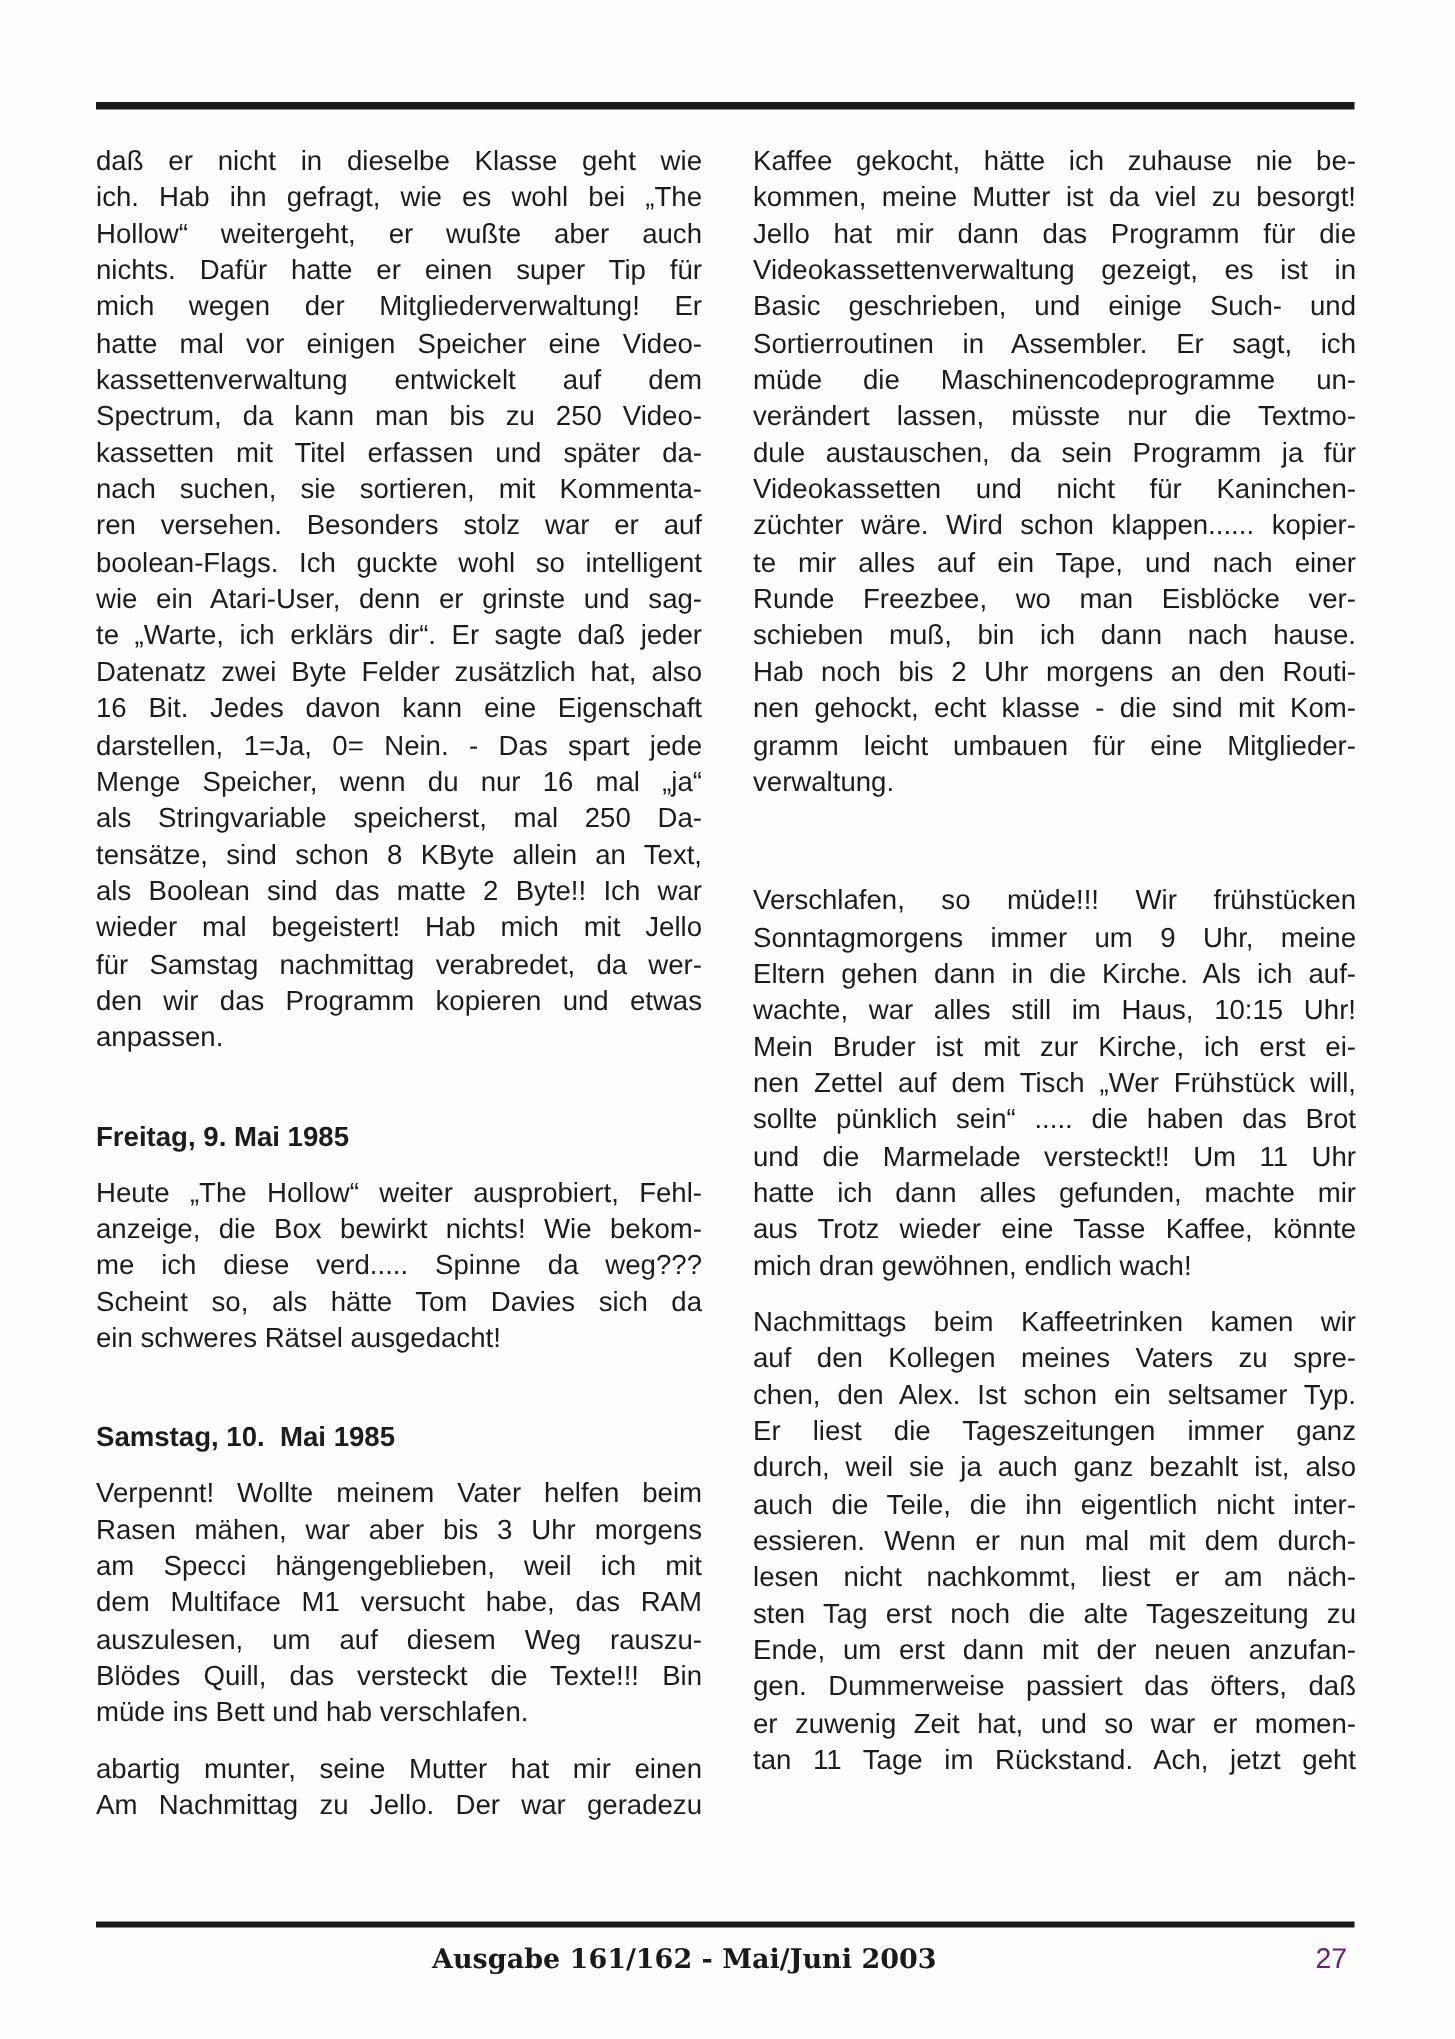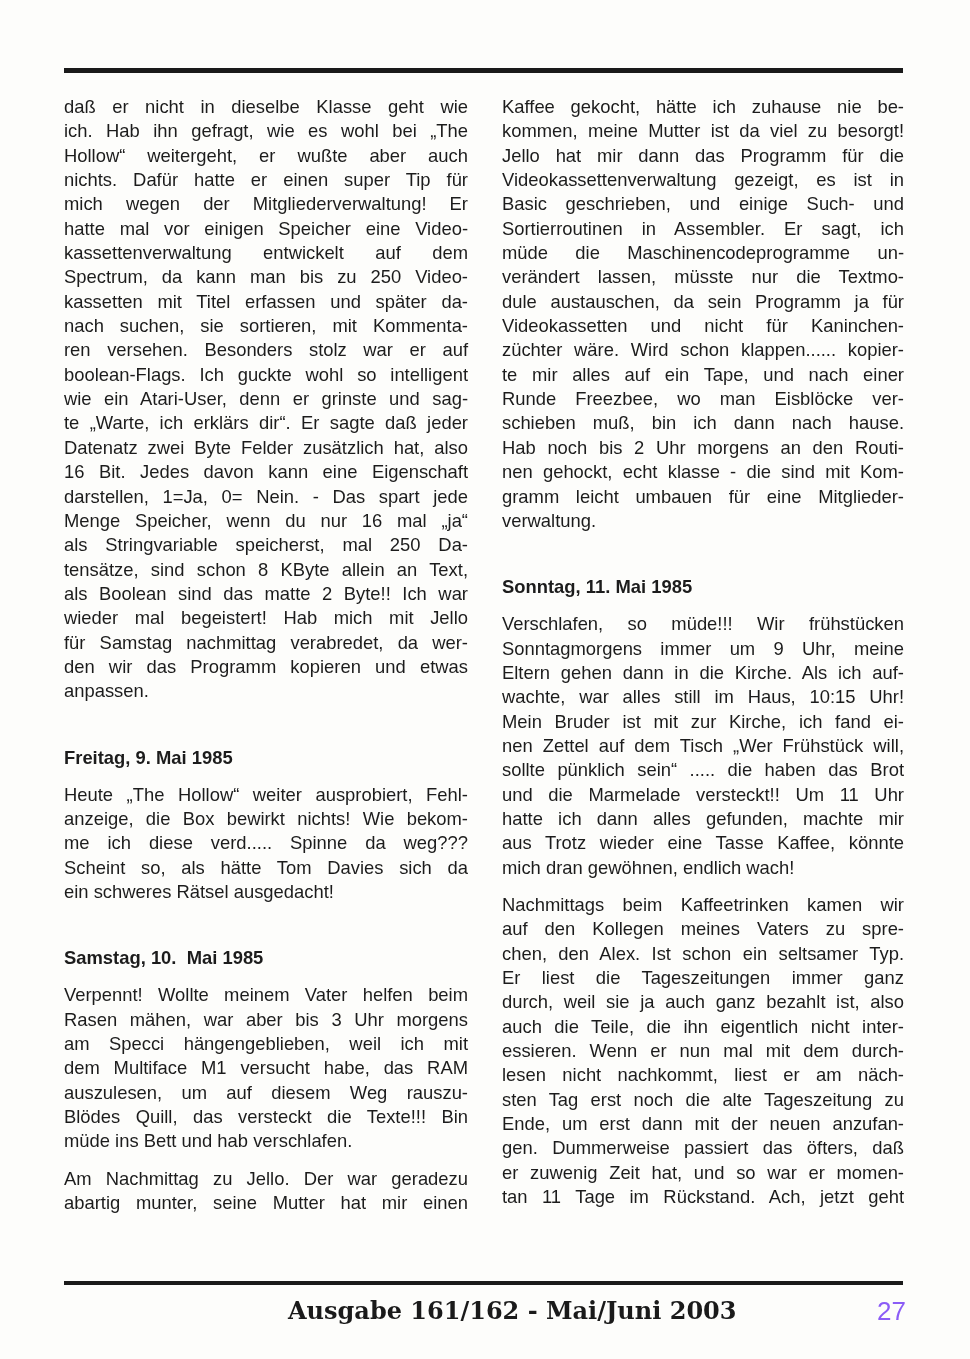--- a/index.html
+++ b/index.html
@@ -17,24 +17,24 @@
     display: block; font-size: 18.4px; line-height: 24.35px; height: 24.35px;
     text-align: justify; text-align-last: justify; white-space: nowrap; overflow: visible;
   }
   .line.last { text-align-last: left; }
   .heading { display: block; font-weight: bold; font-size: 18.4px; line-height: 24px; height: 24px; }
   .gap-para { height: 13px; }
   .gap-section { height: 42px; }
   .gap-head { height: 13px; }
   .footer-title {
     position: absolute; left: 288px; top: 1296px;
-    font-family: "DejaVu Serif", serif; font-weight: bold; font-size: 24px; color: #1a1a1a;
+    font-family: "DejaVu Serif", serif; font-weight: bold; font-size: 18px; color: #1a1a1a;
   }
   .footer-page {
-    position: absolute; left: 877px; top: 1296px; font-size: 26px; color: #8b5cf6;
+    position: absolute; left: 877px; top: 1296px; font-size: 19px; color: #701a75;
   }
 </style>
 </head>
 <body>
 
 <div class="rule rule-top"></div>
 
 <div class="col col-left">
   <div>
       <span class="line">daß er nicht in dieselbe Klasse geht wie</span>
@@ -80,22 +80,22 @@
       <span class="line">Verpennt! Wollte meinem Vater helfen beim</span>
       <span class="line">Rasen mähen, war aber bis 3 Uhr morgens</span>
       <span class="line">am Specci hängengeblieben, weil ich mit</span>
       <span class="line">dem Multiface M1 versucht habe, das RAM</span>
       <span class="line">auszulesen, um auf diesem Weg rauszu-</span>
       <span class="line">Blödes Quill, das versteckt die Texte!!! Bin</span>
       <span class="line last">müde ins Bett und hab verschlafen.</span>
     </div>
   <div class="gap-para"></div>
   <div>
+      <span class="line">abartig munter, seine Mutter hat mir einen</span>
       <span class="line">Am Nachmittag zu Jello. Der war geradezu</span>
-      <span class="line">abartig munter, seine Mutter hat mir einen</span>
     </div>
 </div>
 
 <div class="col col-right">
   <div>
       <span class="line">Kaffee gekocht, hätte ich zuhause nie be-</span>
       <span class="line">kommen, meine Mutter ist da viel zu besorgt!</span>
       <span class="line">Jello hat mir dann das Programm für die</span>
       <span class="line">Videokassettenverwaltung gezeigt, es ist in</span>
       <span class="line">Basic geschrieben, und einige Such- und</span>
@@ -107,28 +107,27 @@
       <span class="line">züchter wäre. Wird schon klappen...... kopier-</span>
       <span class="line">te mir alles auf ein Tape, und nach einer</span>
       <span class="line">Runde Freezbee, wo man Eisblöcke ver-</span>
       <span class="line">schieben muß, bin ich dann nach hause.</span>
       <span class="line">Hab noch bis 2 Uhr morgens an den Routi-</span>
       <span class="line">nen gehockt, echt klasse - die sind mit Kom-</span>
       <span class="line">gramm leicht umbauen für eine Mitglieder-</span>
       <span class="line last">verwaltung.</span>
     </div>
   <div class="gap-section"></div>
-  <div class="heading">Sonntag, 11. Mai 1985</div>
   <div class="gap-head"></div>
   <div>
       <span class="line">Verschlafen, so müde!!! Wir frühstücken</span>
       <span class="line">Sonntagmorgens immer um 9 Uhr, meine</span>
       <span class="line">Eltern gehen dann in die Kirche. Als ich auf-</span>
       <span class="line">wachte, war alles still im Haus, 10:15 Uhr!</span>
-      <span class="line">Mein Bruder ist mit zur Kirche, ich fand ei-</span>
+      <span class="line">Mein Bruder ist mit zur Kirche, ich erst ei-</span>
       <span class="line">nen Zettel auf dem Tisch „Wer Frühstück will,</span>
       <span class="line">sollte pünklich sein“ ..... die haben das Brot</span>
       <span class="line">und die Marmelade versteckt!! Um 11 Uhr</span>
       <span class="line">hatte ich dann alles gefunden, machte mir</span>
       <span class="line">aus Trotz wieder eine Tasse Kaffee, könnte</span>
       <span class="line last">mich dran gewöhnen, endlich wach!</span>
     </div>
   <div class="gap-para"></div>
   <div>
       <span class="line">Nachmittags beim Kaffeetrinken kamen wir</span>

